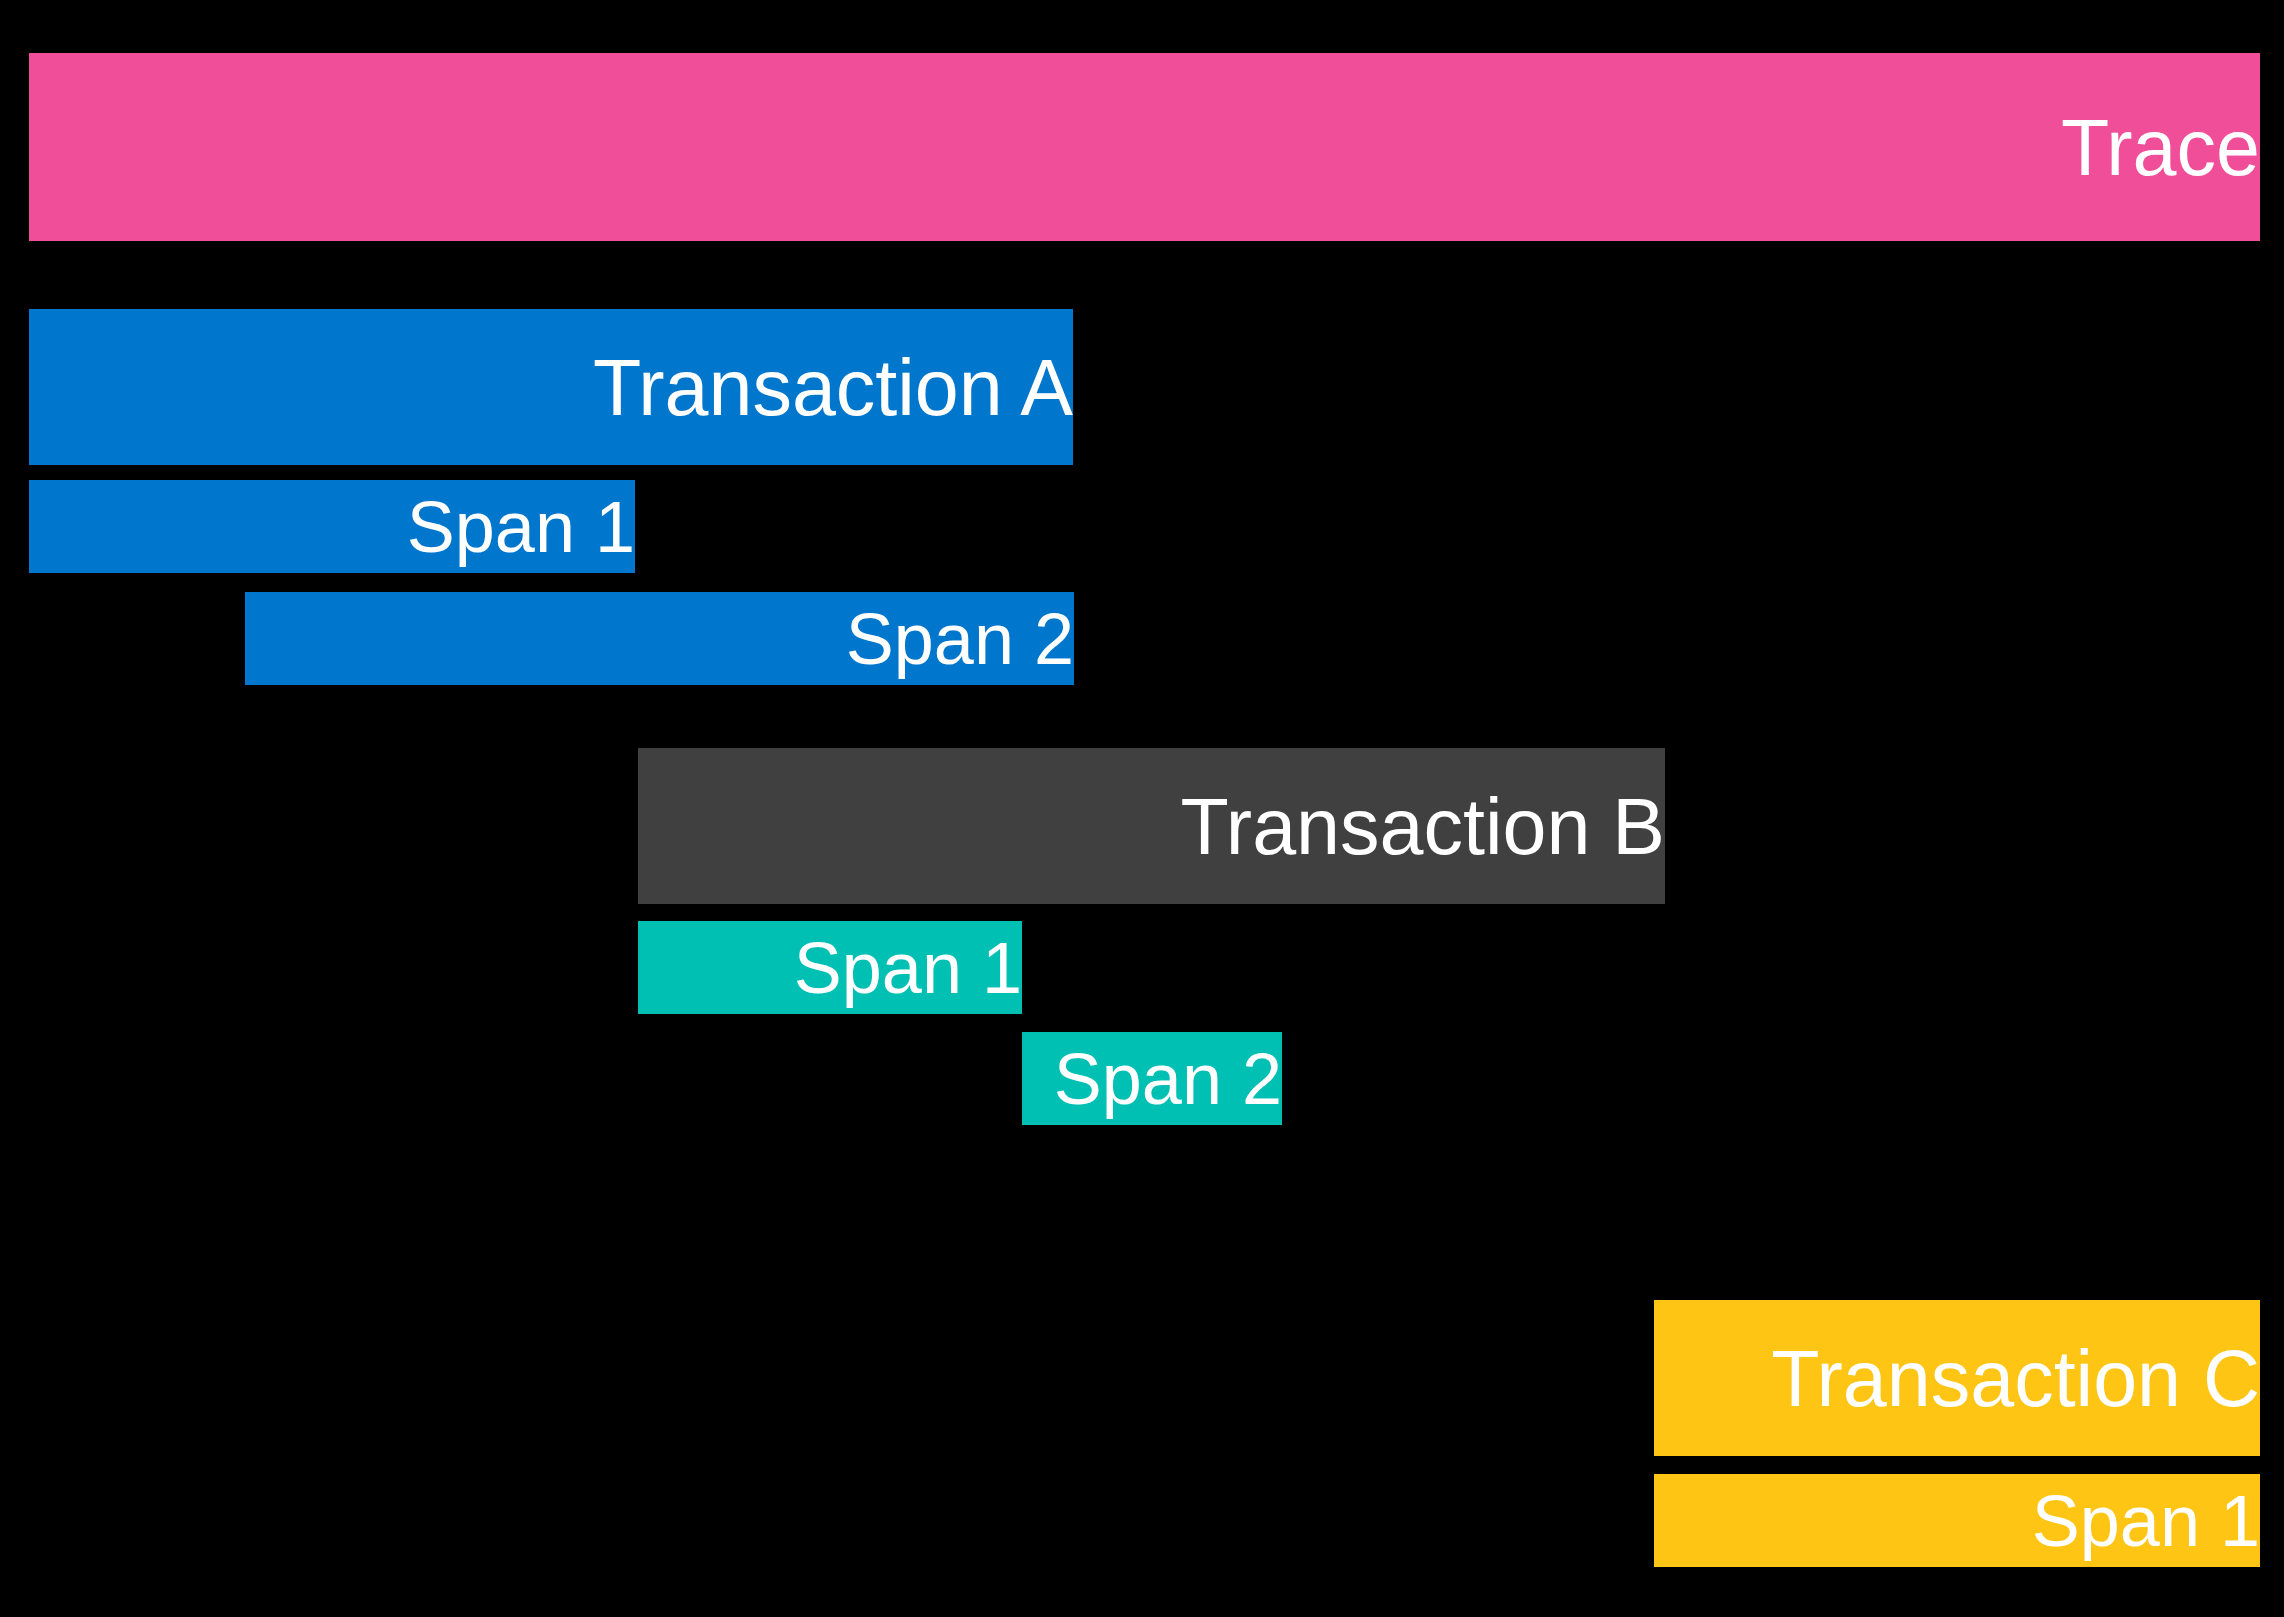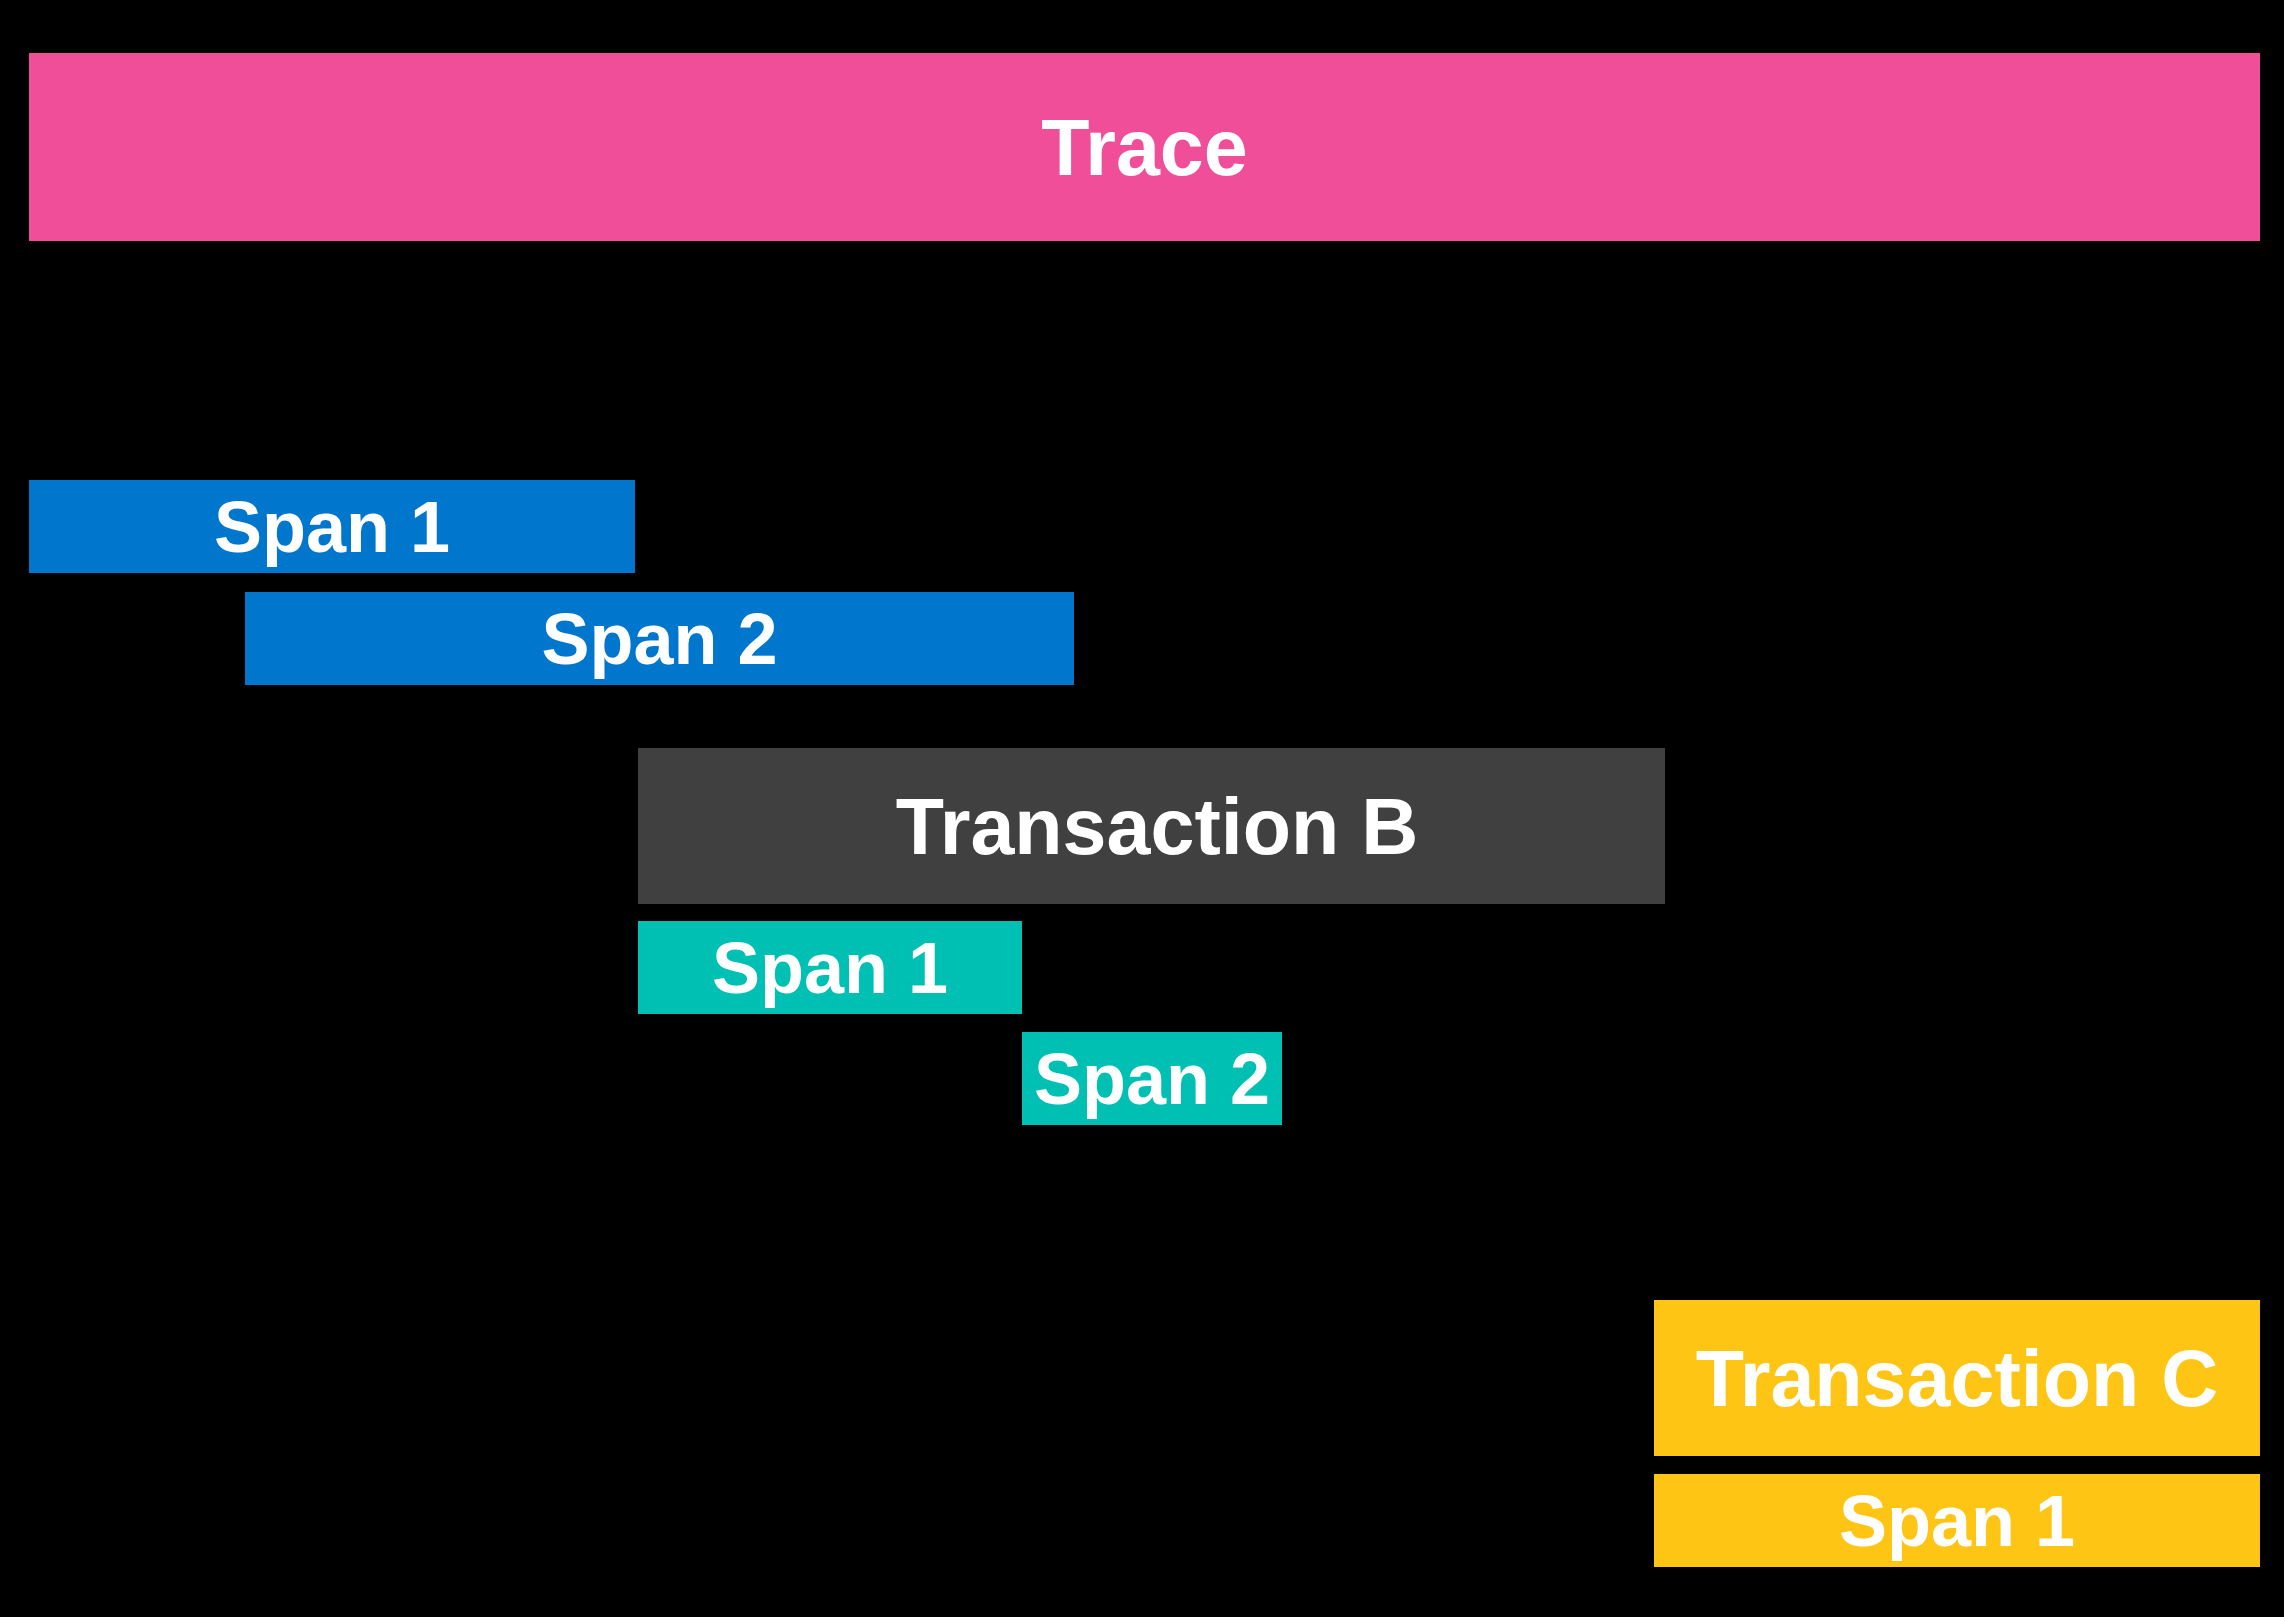--- a/index.html
+++ b/index.html
@@ -9,35 +9,38 @@
   }
   .stage {
     position: relative;
     overflow: hidden;
     font-family: "Liberation Sans", sans-serif;
   }
   .bar {
     position: absolute;
     display: flex;
     align-items: center;
-    justify-content: center;
-    font-weight: 700;
+    justify-content: flex-end;
+    font-weight: 400;
     line-height: 1;
     white-space: nowrap;
   }
   .bar span {
     display: block;
   }
 </style>
 </head>
 <body style="background: rgb(0, 0, 0);">
 
 <div class="stage" style="width: 2284px; height: 1618px; background: rgb(0, 0, 0); color: rgb(255, 255, 255);">
     <div class="bar" style="left: 29px; top: 53px; width: 2231px; height: 188px; background: rgb(240, 78, 152); font-size: 79px;">
       <span>Trace</span>
+    </div>
+    <div class="bar" style="left: 29px; top: 309px; width: 1044px; height: 156px; background: rgb(0, 119, 204); font-size: 79px;">
+      <span>Transaction A</span>
     </div>
     <div class="bar" style="left: 29px; top: 480px; width: 606px; height: 93px; background: rgb(0, 119, 204); font-size: 72px;">
       <span>Span 1</span>
     </div>
     <div class="bar" style="left: 245px; top: 592px; width: 829px; height: 93px; background: rgb(0, 119, 204); font-size: 72px;">
       <span>Span 2</span>
     </div>
     <div class="bar" style="left: 638px; top: 748px; width: 1016px; height: 156px; background: #404040; font-size: 79px; padding-left: 11px;">
       <span>Transaction B</span>
     </div>

